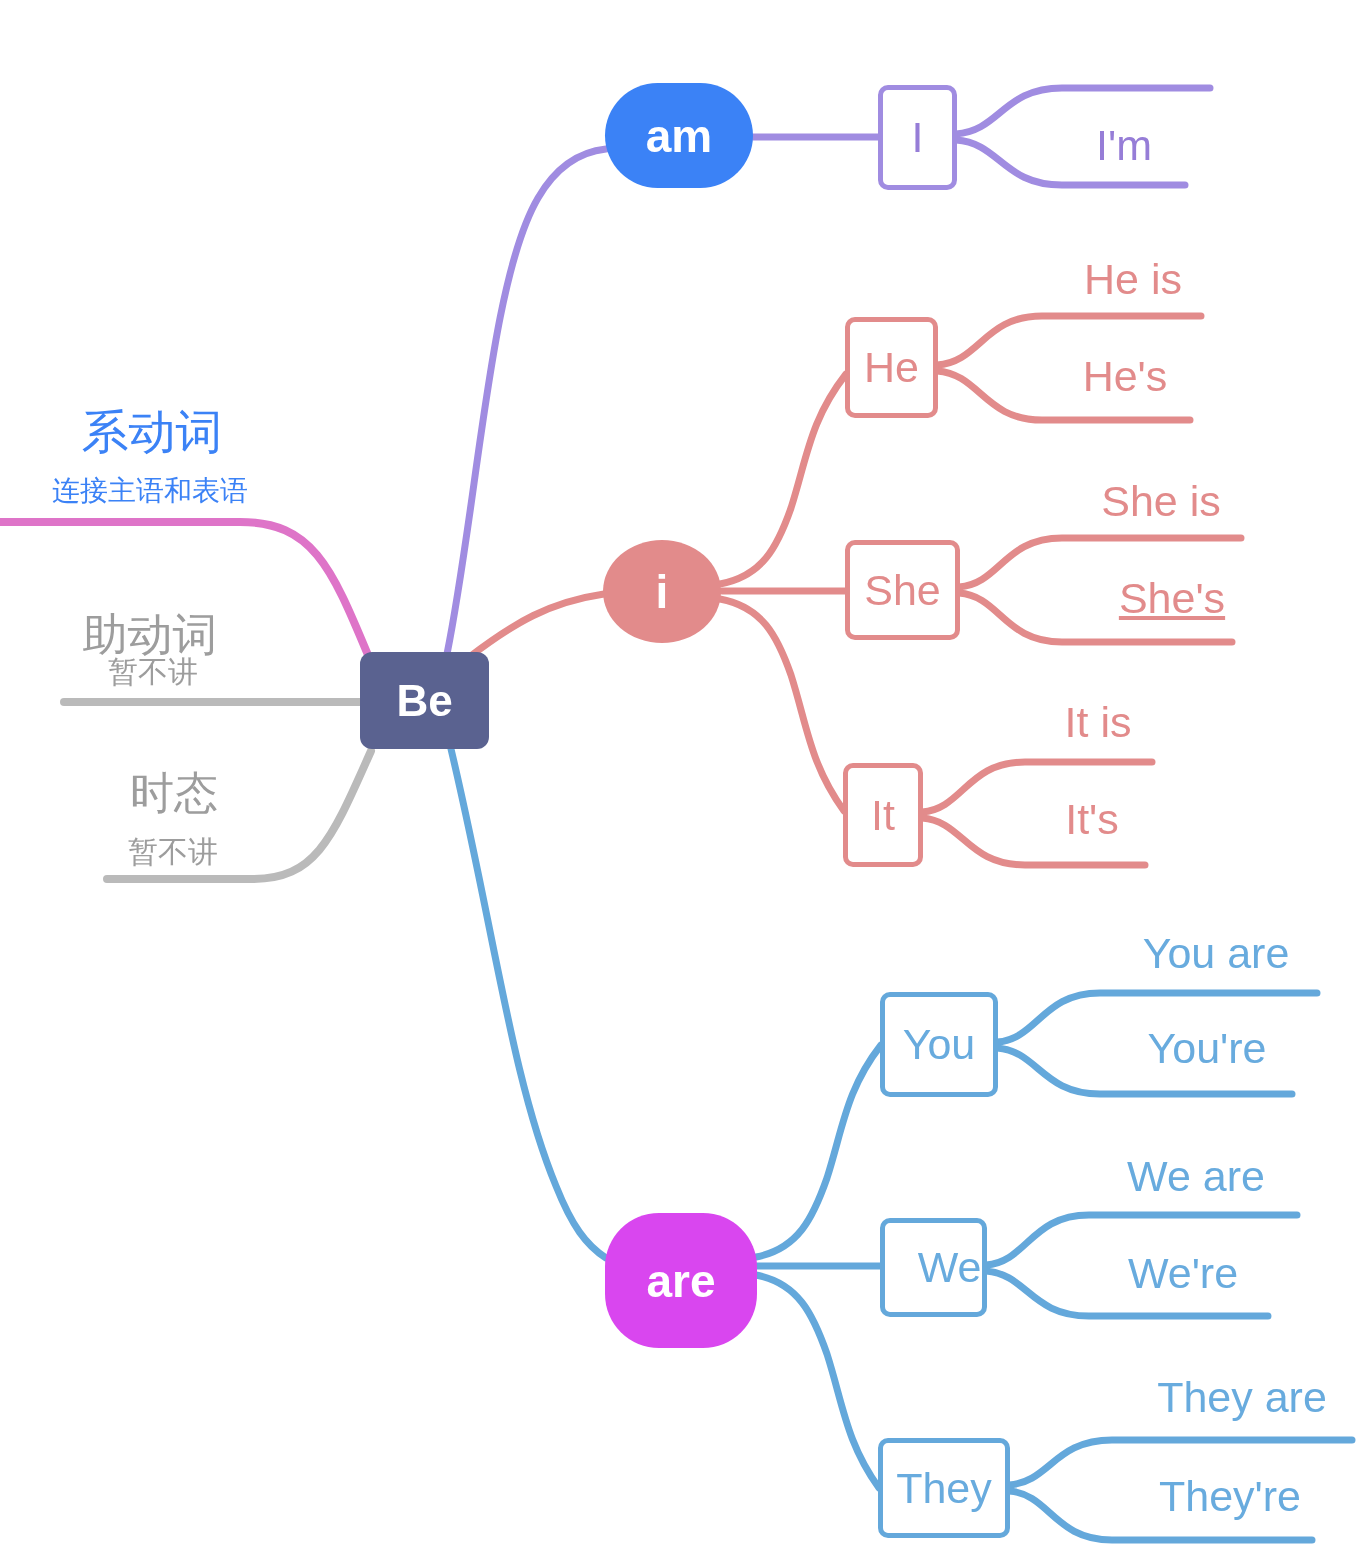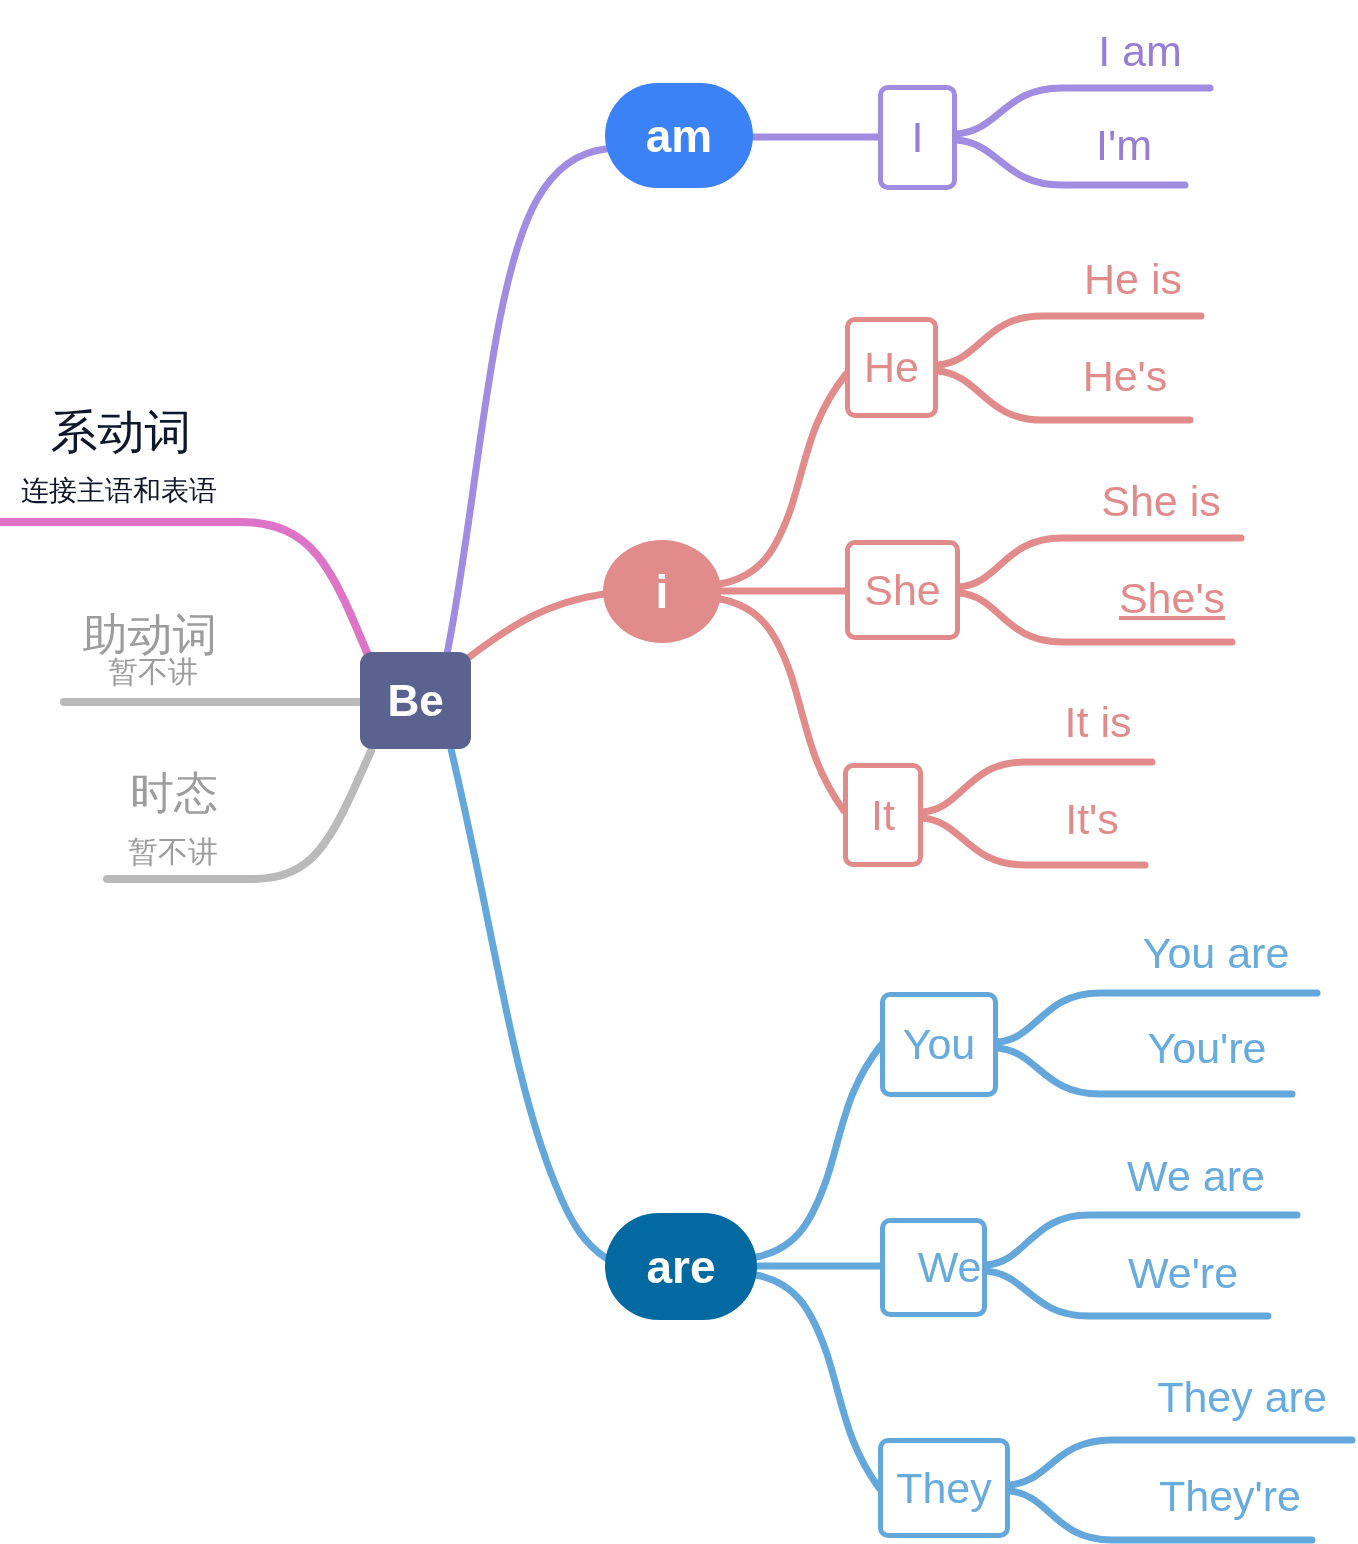--- a/index.html
+++ b/index.html
@@ -54,21 +54,21 @@
   .t-purple { color: #967dd7; border-color: #a08ce1; }
   .t-red    { color: #e28b8b; border-color: #e28b8b; }
   .t-blue   { color: #68abde; border-color: #64a8db; }
   .cn {
     position: absolute;
     width: 240px;
     text-align: center;
     white-space: nowrap;
     line-height: 1.1;
   }
-  .t-pink { color: #0f172a; }
+  .t-pink { color: #3b82f6; padding-left: 31px; }
   .t-gray { color: #9d9d9d; }
 </style>
 </head>
 <body>
 
 <div class="canvas">
 
   <svg class="links" width="1358" height="1544" viewBox="0 0 1358 1544">
 
     <path class="p-pink" d="M 0 522 H 240 C 312 522 331 566 368 655"></path>
@@ -106,37 +106,36 @@
 
   <div class="cn t-pink" style="left:1px; top:406px; font-size:47px;">系动词</div>
   <div class="cn t-pink" style="left:-1px; top:476px; font-size:28px;">连接主语和表语</div>
 
   <div class="cn t-gray" style="left:30px; top:610px; font-size:45px;">助动词</div>
   <div class="cn t-gray" style="left:33px; top:655px; font-size:30px;">暂不讲</div>
 
   <div class="cn t-gray" style="left:54px; top:769px; font-size:44px;">时态</div>
   <div class="cn t-gray" style="left:53px; top:835px; font-size:30px;">暂不讲</div>
 
-  <div class="node topic root-topic" style="left:360px; top:652px; width:111px; height:97px;">Be</div>
+  <div class="node topic root-topic" style="left:360px; top:652px; width:129px; height:97px;">Be</div>
 
   <div class="node topic" style="left:605px; top:83px; width:148px; height:105px; border-radius:53px; background:#3b82f6;">am</div>
   <div class="node topic" style="left:603px; top:540px; width:118px; height:103px; border-radius:50%; background:#e28b8b;">i</div>
-  <div class="node topic" style="left:605px; top:1213px; width:152px; height:107px; border-radius:54px; background:#0369a1;">are</div>
+  <div class="node topic" style="left:605px; top:1213px; width:152px; height:135px; border-radius:54px; background:#d946ef;">are</div>
 
   <div class="node childbox t-purple" style="left:878px; top:85px; width:79px; height:105px;">I</div>
 
   <div class="node childbox t-red" style="left:845px; top:317px; width:93px; height:101px;">He</div>
   <div class="node childbox t-red" style="left:845px; top:540px; width:115px; height:100px;">She</div>
   <div class="node childbox t-red" style="left:843px; top:763px; width:80px; height:104px;">It</div>
 
   <div class="node childbox t-blue" style="left:880px; top:992px; width:118px; height:105px;">You</div>
   <div class="node childbox t-blue" style="left:880px; top:1218px; width:107px; height:99px;padding-left:32px;">We</div>
   <div class="node childbox t-blue" style="left:878px; top:1438px; width:132px; height:100px;">They</div>
 
-  <div class="leaf t-purple" style="left:1020px; top:28px;">I am</div>
   <div class="leaf t-purple" style="left:1004px; top:122px;">I'm</div>
 
   <div class="leaf t-red" style="left:1013px; top:256px;">He is</div>
   <div class="leaf t-red" style="left:1005px; top:353px;">He's</div>
   <div class="leaf t-red" style="left:1041px; top:478px;">She is</div>
   <div class="leaf t-red" style="left:1052px; top:575px;text-decoration:underline;">She's</div>
   <div class="leaf t-red" style="left:978px; top:699px;">It is</div>
   <div class="leaf t-red" style="left:972px; top:796px;">It's</div>
 
   <div class="leaf t-blue" style="left:1096px; top:930px;">You are</div>

